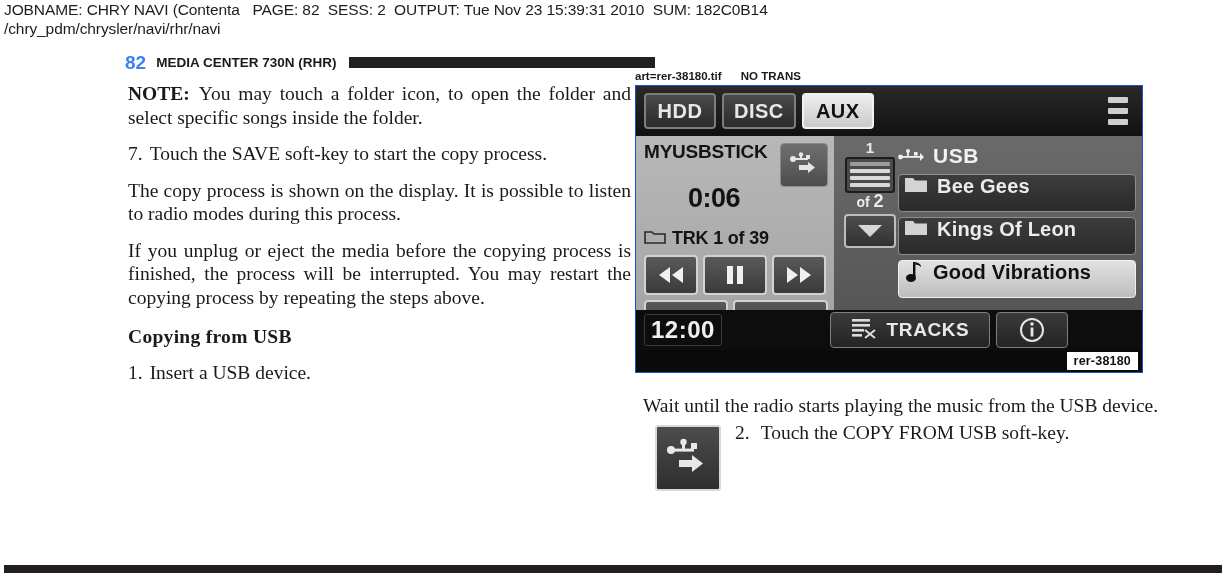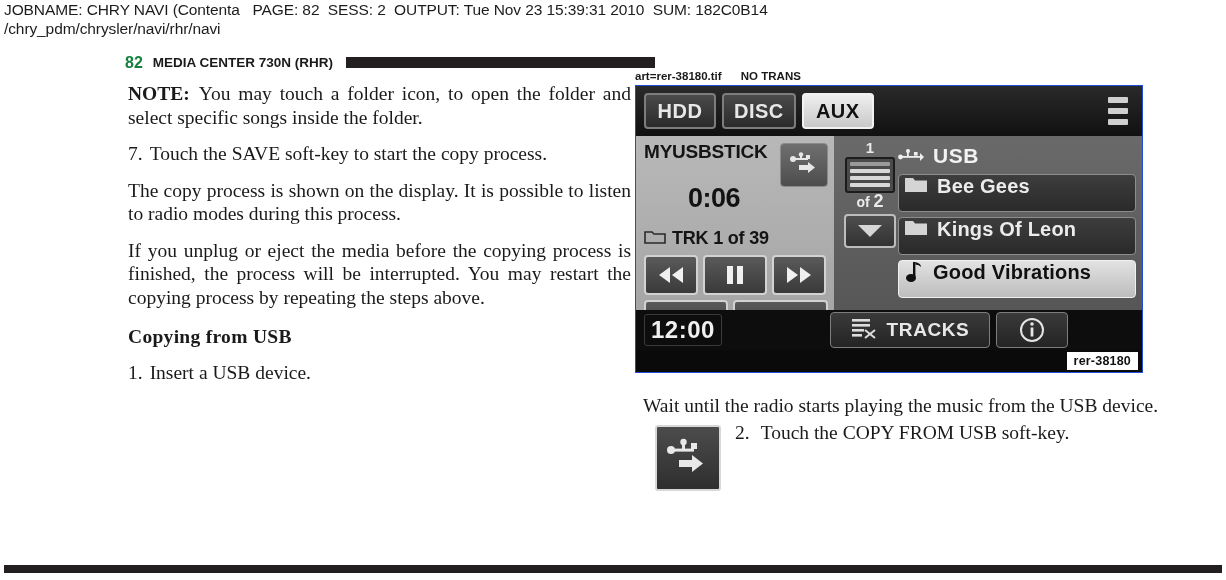--- a/index.html
+++ b/index.html
@@ -37,22 +37,22 @@
     top: 54px;
     width: 530px;
     height: 17px;
     display: flex;
     align-items: center;
     gap: 10px;
   }
   .runhead-page {
     font-family: "Liberation Sans", sans-serif;
     font-weight: bold;
-    font-size: 16px;
-    color: #15803d;
+    font-size: 19px;
+    color: #3b82f6;
   }
   .runhead-title {
     font-family: "Liberation Sans", sans-serif;
     font-weight: bold;
     font-size: 13.5px;
     color: #1a1a1a;
     white-space: nowrap;
   }
   .runhead-rule {
     flex: 1 1 auto;

